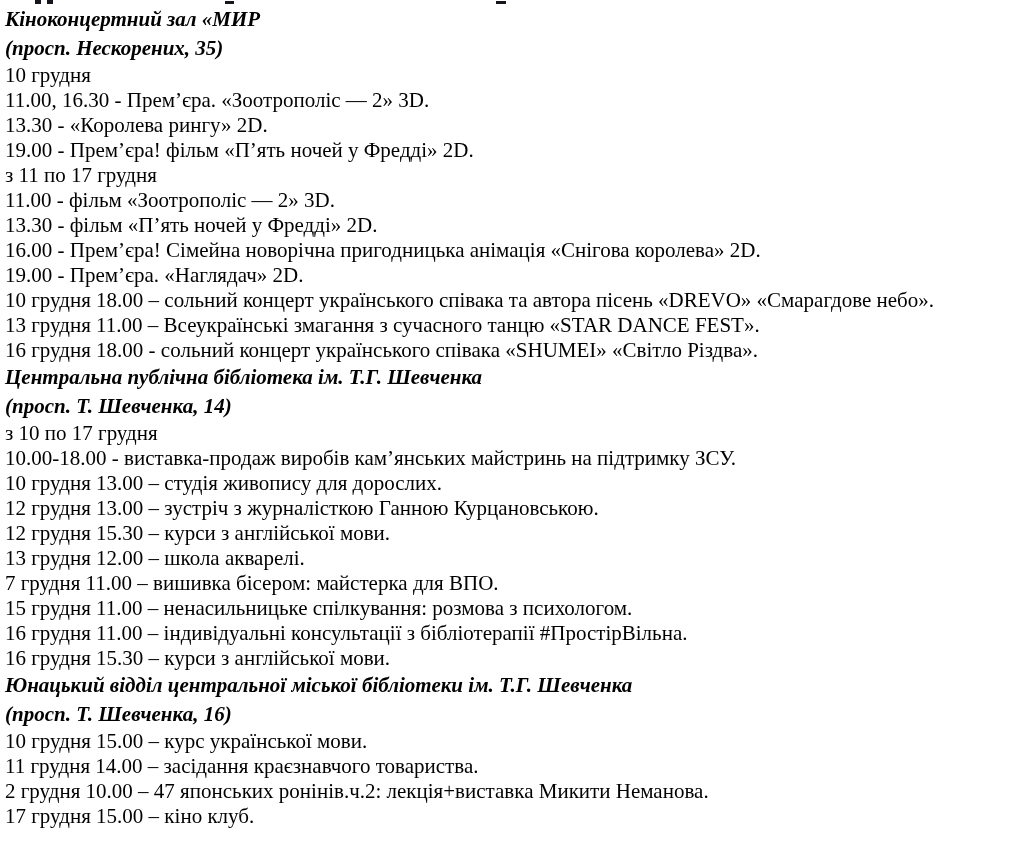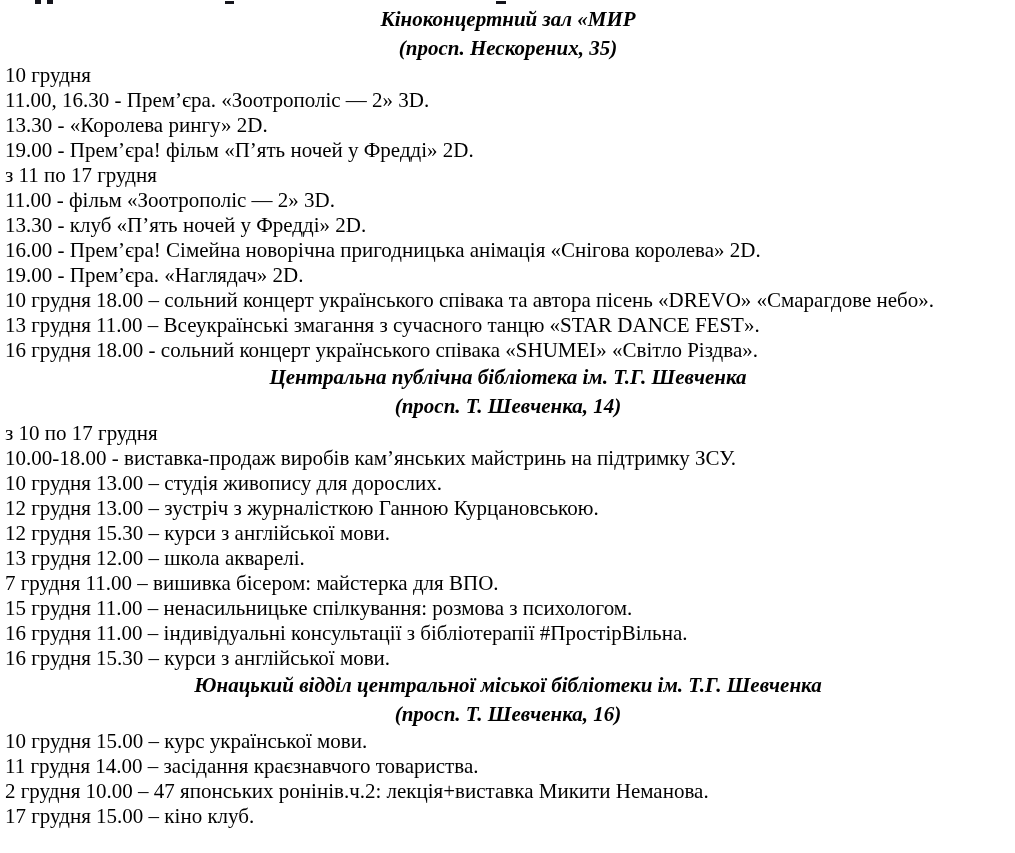--- a/index.html
+++ b/index.html
@@ -7,21 +7,20 @@
     width: 1015px; height: 853px;
     overflow: hidden;
     background: #ffffff;
     font-family: "Liberation Serif", "DejaVu Serif", serif;
     font-size: 21px;
     color: #000000;
   }
   .doc { position: relative; padding: 5px 4px 0 5px; }
   .frag { position: absolute; background: #15151c; display: block; }
   .heading {
-    text-align: center;
     font-weight: 700;
     font-style: italic;
     line-height: 29px;
     white-space: nowrap;
   }
   .line { line-height: 25px; white-space: nowrap; }
   .line b { font-weight: 400; }
   .line span { font-weight: 400; }
   section { display: block; }
 </style>
@@ -38,21 +37,21 @@
   <section>
     <div class="heading">Кіноконцертний зал «МИР</div>
     <div class="heading">(просп. Нескорених, 35)</div>
     <div class="items">
         <div class="line"><b>10 грудня</b><span></span></div>
         <div class="line"><b>11.00, 16.30</b><span> - Прем’єра. «Зоотрополіс — 2» 3D.</span></div>
         <div class="line"><b>13.30</b><span> - «Королева рингу» 2D.</span></div>
         <div class="line"><b>19.00</b><span> - Прем’єра! фільм «П’ять ночей у Фредді» 2D.</span></div>
         <div class="line"><b>з 11 по 17 грудня</b><span></span></div>
         <div class="line"><b>11.00</b><span> - фільм «Зоотрополіс — 2» 3D.</span></div>
-        <div class="line"><b>13.30</b><span> - клуб «П’ять ночей у Фредді» 2D.</span></div>
+        <div class="line"><b>13.30</b><span> - фільм «П’ять ночей у Фредді» 2D.</span></div>
         <div class="line"><b>16.00</b><span> - Прем’єра! Сімейна новорічна пригодницька анімація «Снігова королева» 2D.</span></div>
         <div class="line"><b>19.00</b><span> - Прем’єра. «Наглядач» 2D.</span></div>
         <div class="line"><b>10 грудня 18.00</b><span> – сольний концерт українського співака та автора пісень «DREVO» «Смарагдове небо».</span></div>
         <div class="line"><b>13 грудня 11.00</b><span> – Всеукраїнські змагання з сучасного танцю «STAR DANCE FEST».</span></div>
         <div class="line"><b>16 грудня 18.00</b><span> - сольний концерт українського співака «SHUMEI» «Світло Різдва».</span></div>
       </div>
   </section>
 
   <section>
     <div class="heading">Центральна публічна бібліотека ім. Т.Г. Шевченка</div>

